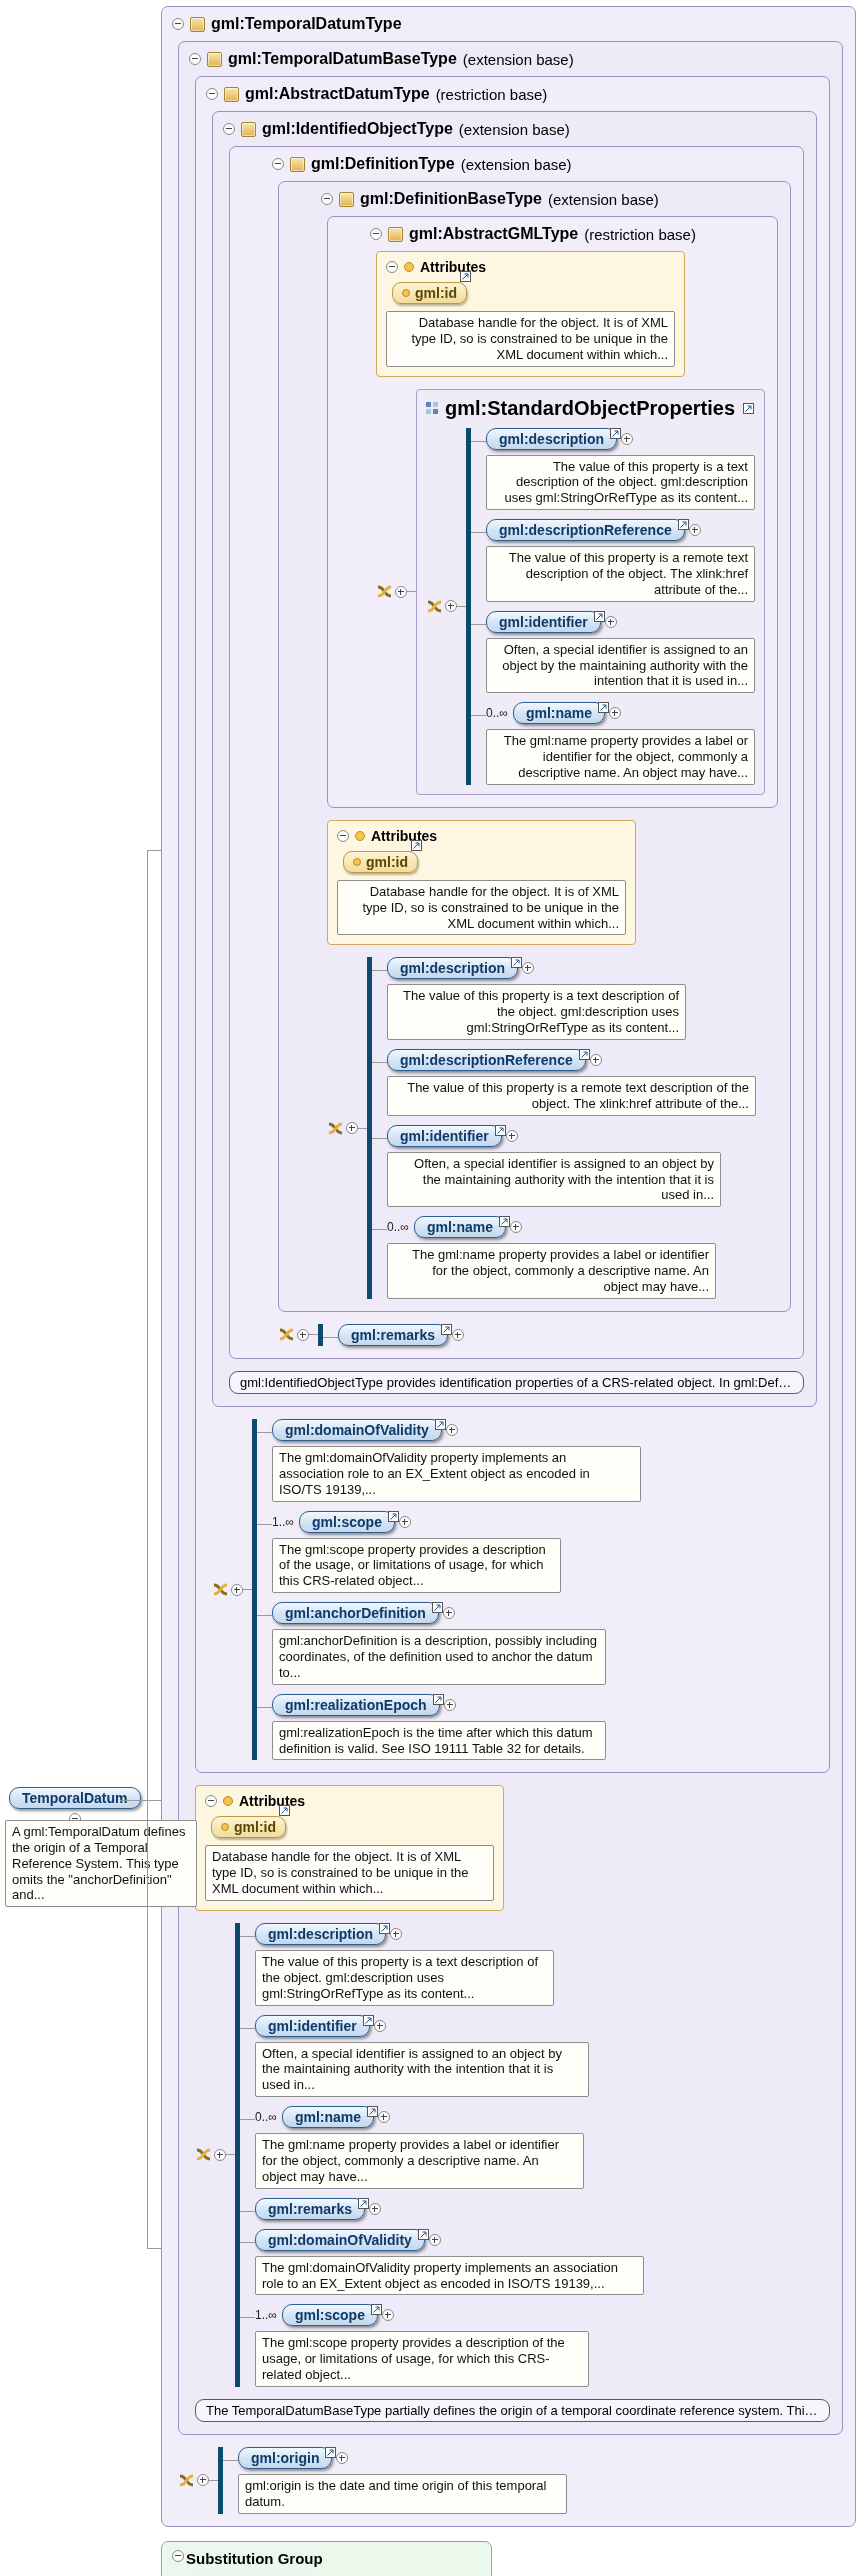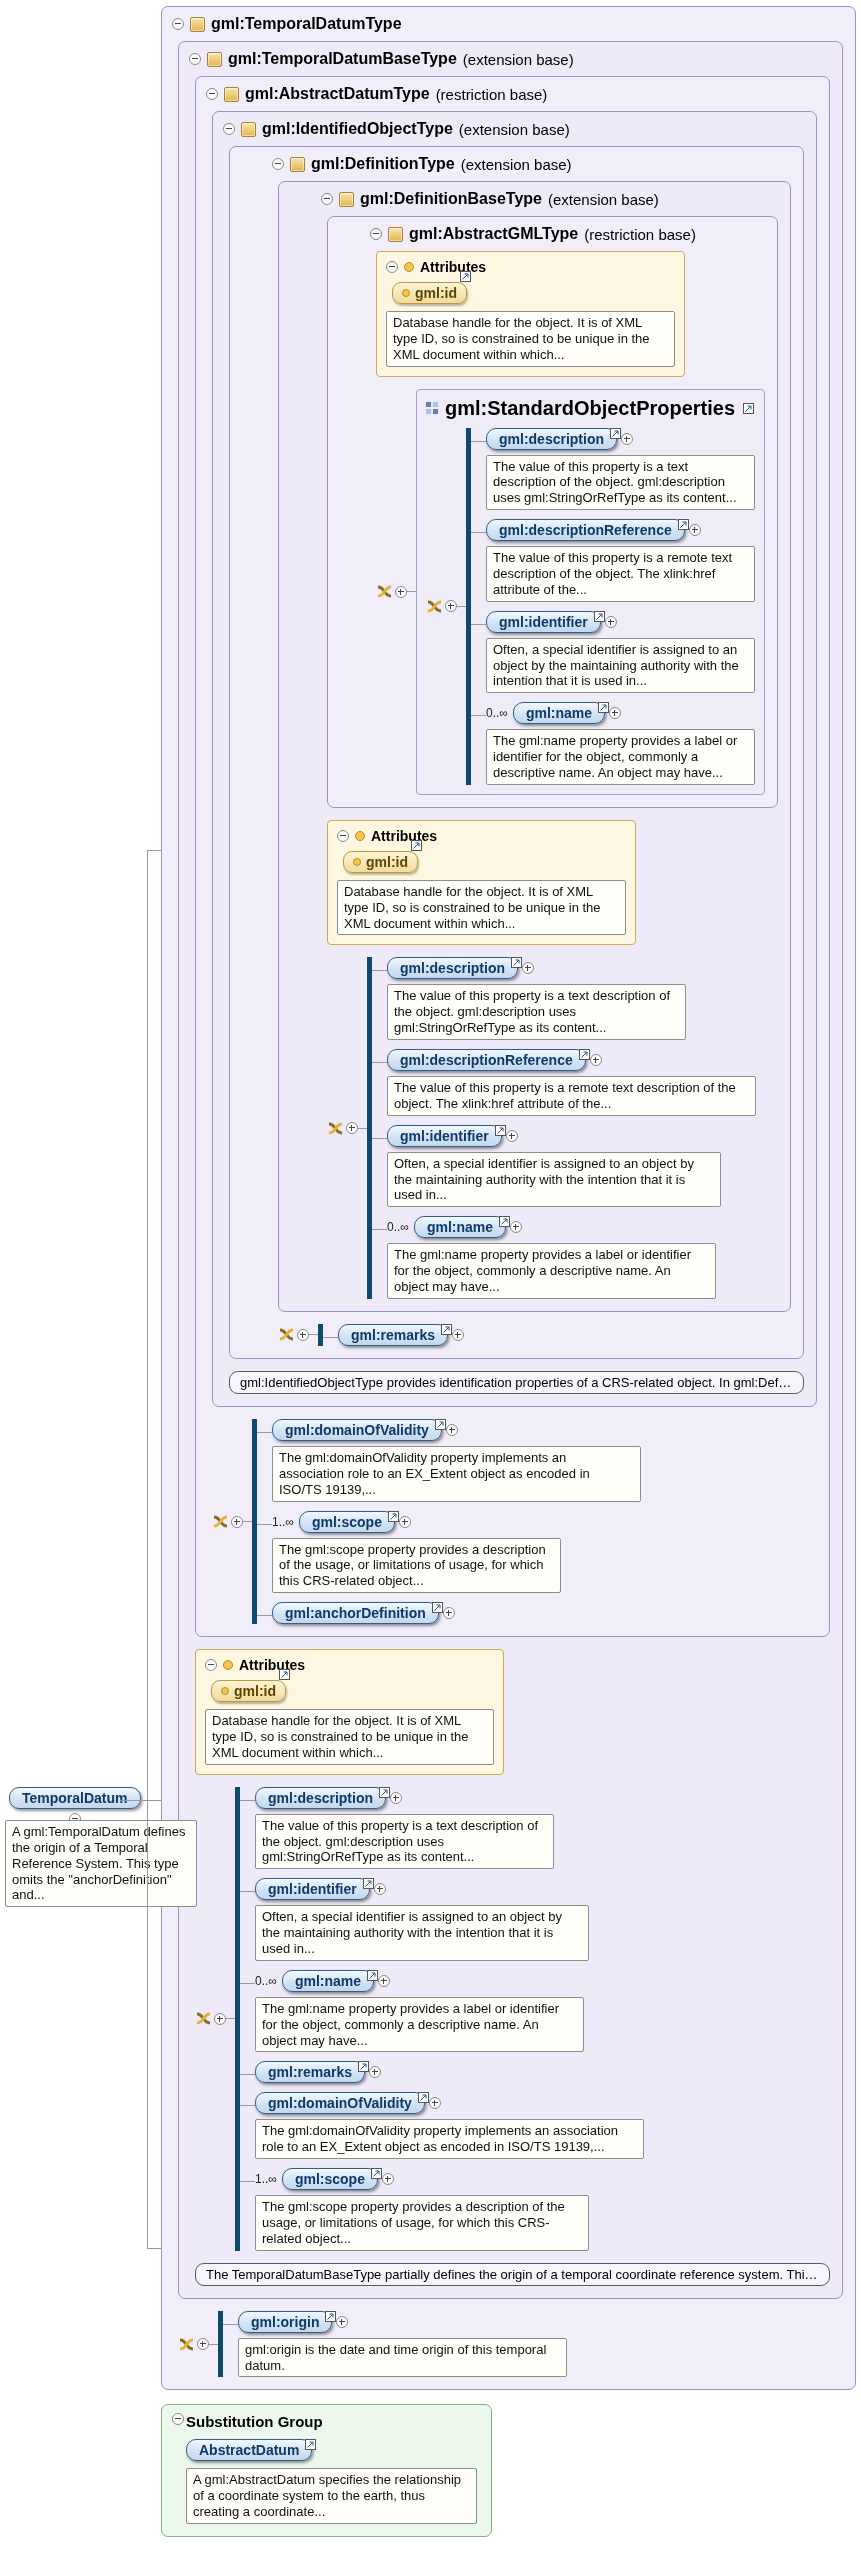--- a/index.html
+++ b/index.html
@@ -3,21 +3,21 @@
 <meta charset="utf-8">
 <style>
   html,body { margin:0; padding:0; background:#ffffff; }
   body { font-family:"Liberation Sans", sans-serif; color:#000; }
   .canvas { position:relative; width:861px; min-height:2576px; overflow:hidden; }
 
   
   .tbox { border:1px solid #9c90c4; border-radius:7px; background:#f1eef9; box-sizing:border-box; }
   .tbox .tbox { background:#eeeaf7; }
   .tbox .tbox .tbox { background:#f1eef9; }
-  .tbox .tbox .tbox .tbox { background:#eeeaf7; }
+  .tbox .tbox .tbox .tbox { background:#eeeaf7;text-align:right; }
   .tbox .tbox .tbox .tbox .tbox { background:#f1eef9;padding-left:32px; }
   .tbox .tbox .tbox .tbox .tbox .tbox { background:#eeeaf7; }
   .tbox .tbox .tbox .tbox .tbox .tbox .tbox { background:#f1eef9; }
   .tbox-header { display:flex; align-items:center; gap:6px; padding:8px 10px 6px 10px; }
   .tbox-title { font-size:16px; font-weight:bold; white-space:nowrap; }
   .tbox-kind { font-size:15px; white-space:nowrap; }
   .tbox-inner { margin:2px 12px 12px 16px; display:flex; flex-direction:column; gap:12px; align-items:flex-start; }
   .tbox-inner > .tbox { align-self:stretch; }
 
   
@@ -398,20 +398,32 @@
                   </div>
                   <div class="branch">
                     <div class="echip-row">
                       <span class="echip">gml:anchorDefinition</span>
                       <span class="lnk"><svg width="11" height="11" viewBox="0 0 11 11">
                             <rect x="0.5" y="0.5" width="10" height="10" fill="#fff" stroke="#555"></rect>
                             <path d="M2.5 8.5 L7.5 3.5 M4.5 3 H8 V6.5" stroke="#1a4f8a" fill="none"></path>
                           </svg></span>
                       <span class="circ plus"></span>
                     </div>
+                    <div class="anno" style="max-width:334px">gml:anchorDefinition is a description, possibly including coordinates, of the definition used to anchor the datum to...</div>
+                  </div>
+                  <div class="branch">
+                    <div class="echip-row">
+                      <span class="echip">gml:realizationEpoch</span>
+                      <span class="lnk"><svg width="11" height="11" viewBox="0 0 11 11">
+                            <rect x="0.5" y="0.5" width="10" height="10" fill="#fff" stroke="#555"></rect>
+                            <path d="M2.5 8.5 L7.5 3.5 M4.5 3 H8 V6.5" stroke="#1a4f8a" fill="none"></path>
+                          </svg></span>
+                      <span class="circ plus"></span>
+                    </div>
+                    <div class="anno" style="max-width:334px">gml:realizationEpoch is the time after which this datum definition is valid. See ISO 19111 Table 32 for details.</div>
                   </div>
                 </div>
               </div>
 
             </div>
           </div>
 
           <div class="attrs">
             <div class="attrs-header">
               <span class="circ"></span>

